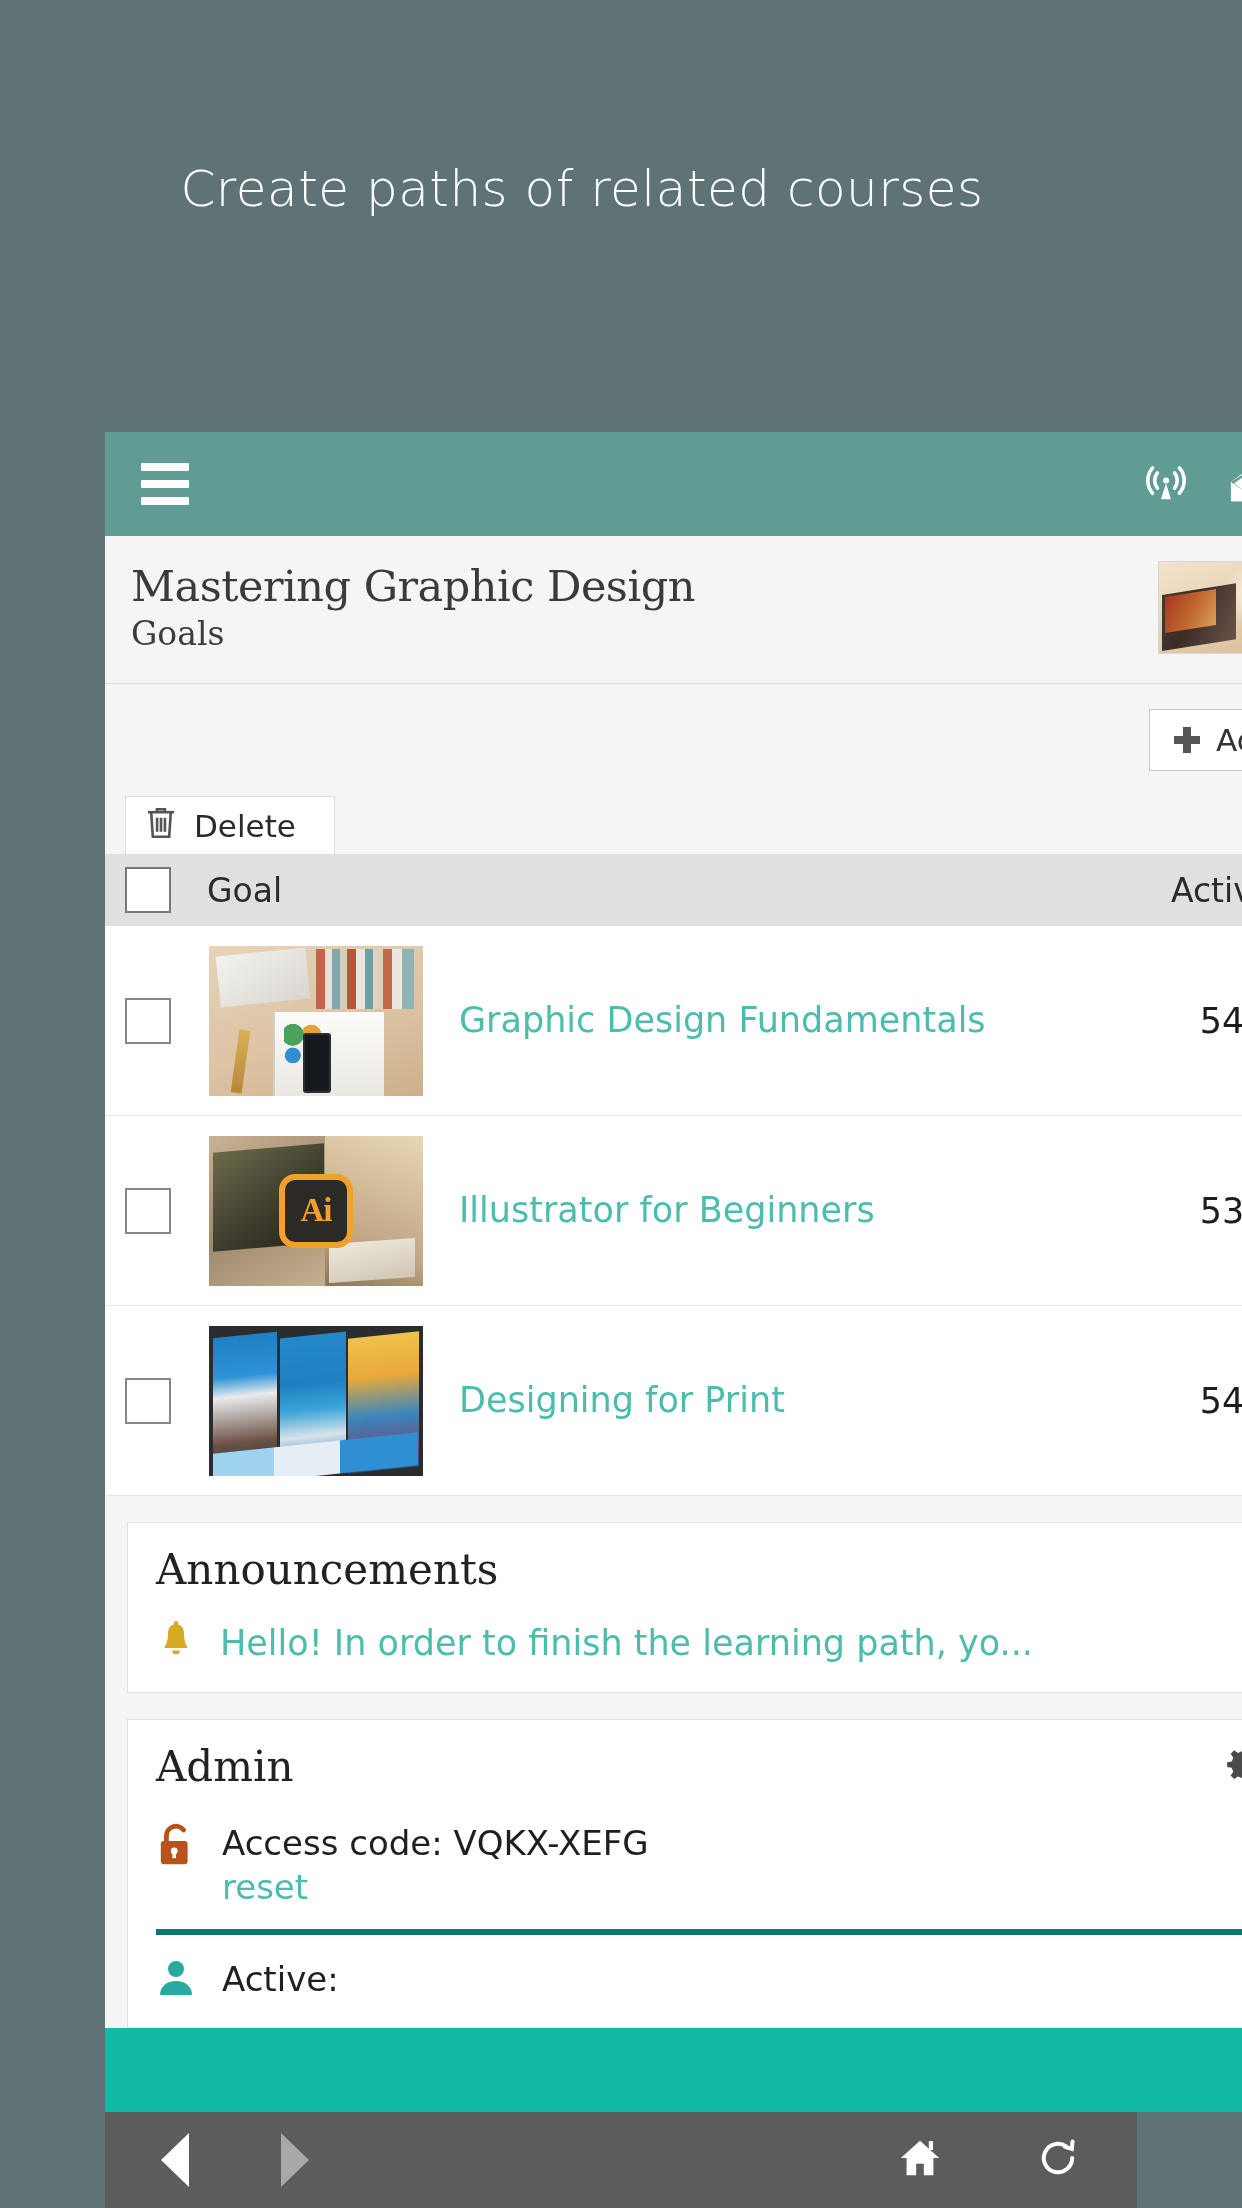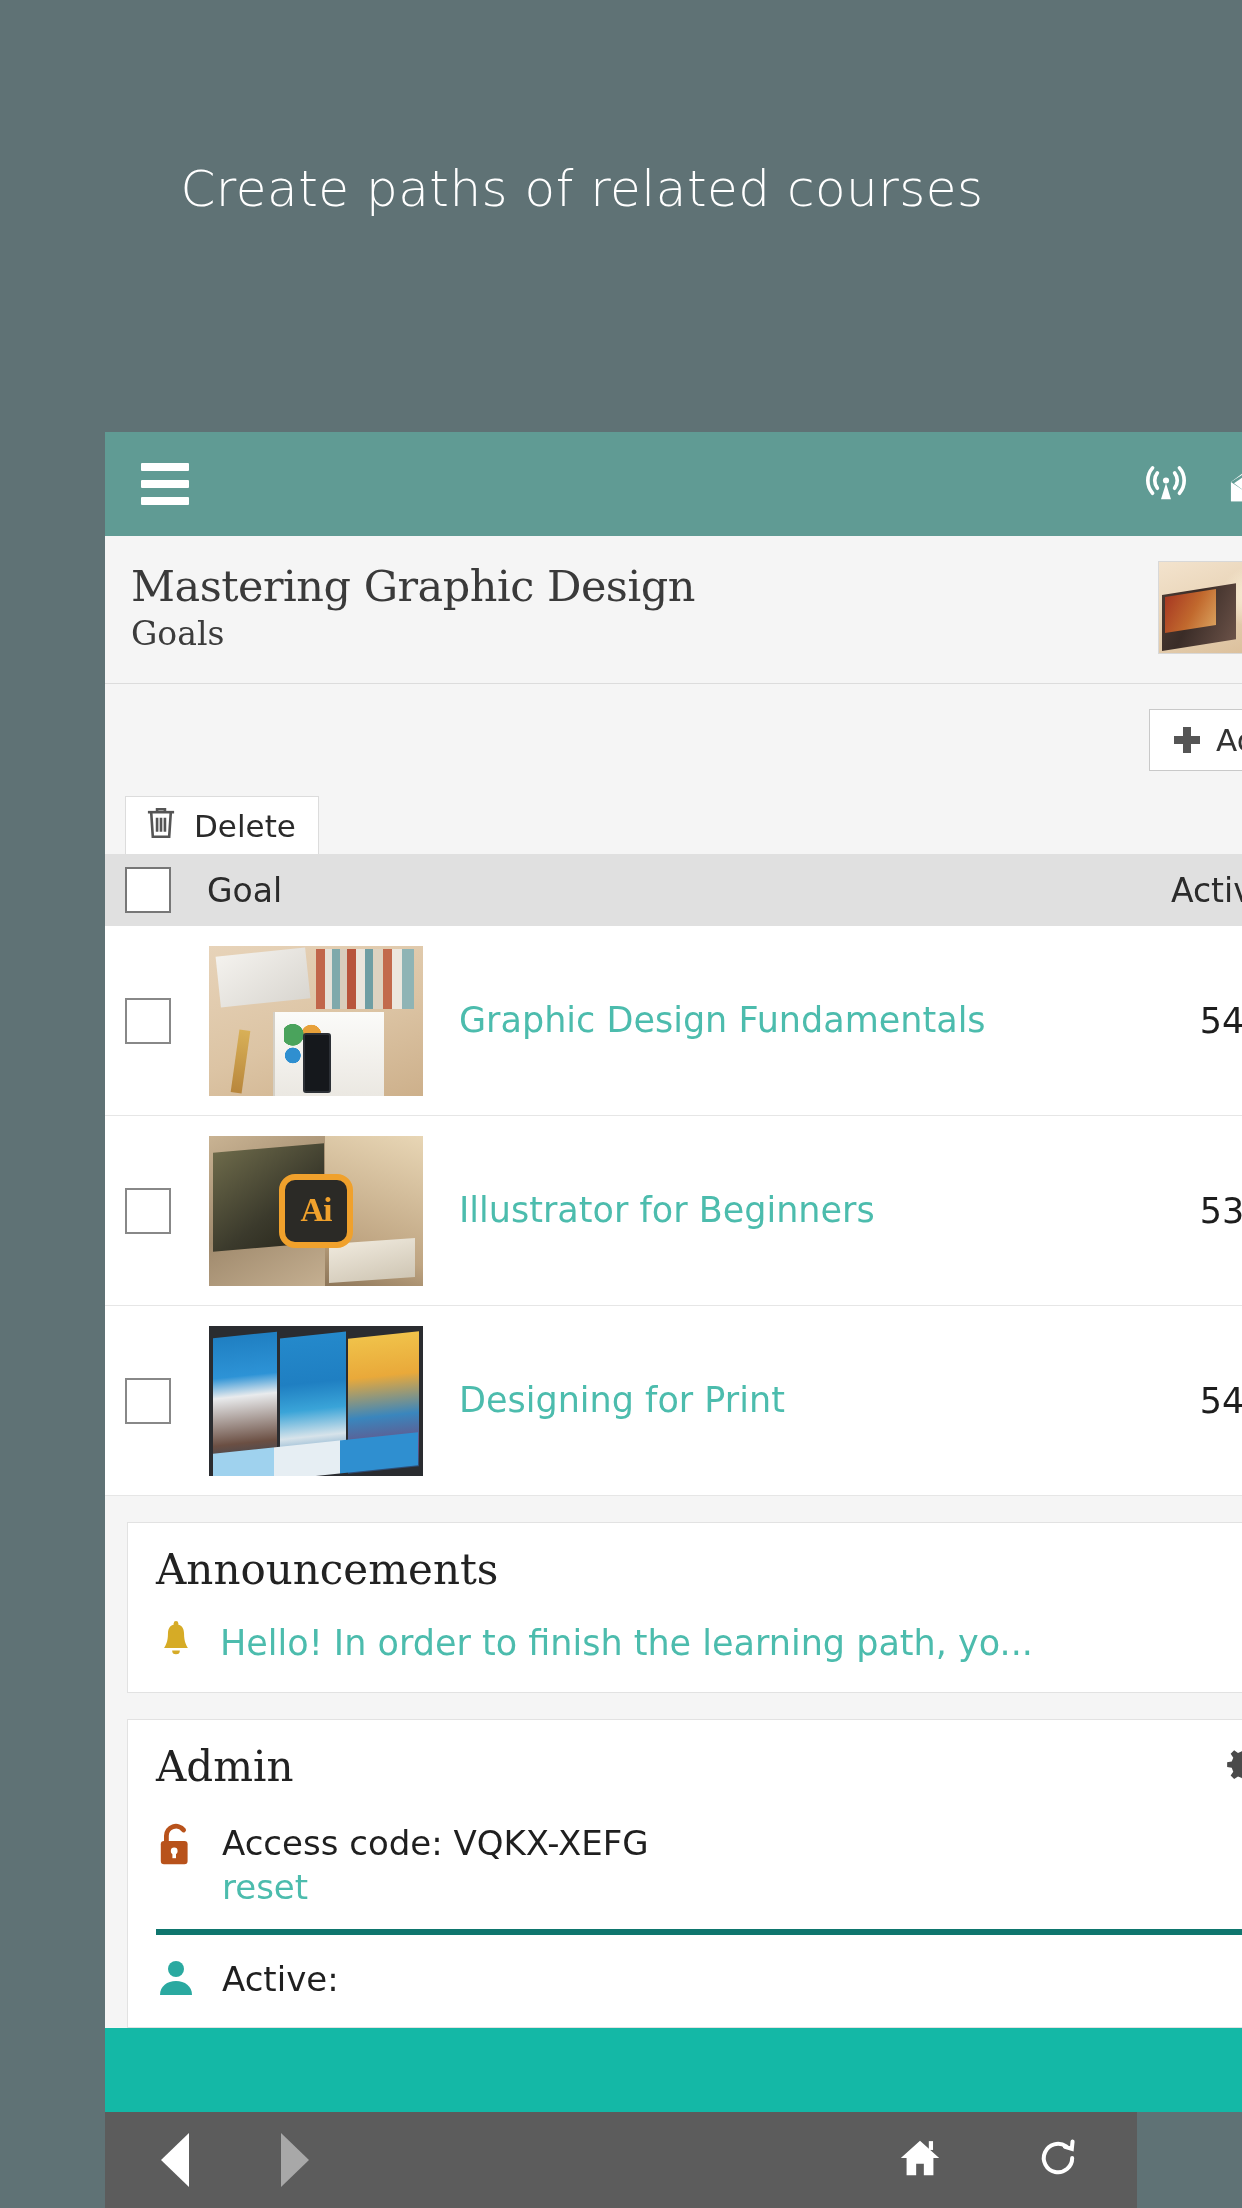--- a/index.html
+++ b/index.html
@@ -165,21 +165,21 @@
     align-items: flex-end;
   }
   .btn-delete {
     background: #ffffff;
     border: 1px solid #dcdcdc;
     border-bottom: none;
     height: 58px;
     display: inline-flex;
     align-items: center;
     gap: 16px;
-    padding: 0 22px 0 18px;
+    padding: 0 38px 0 18px;
     font-size: 31px;
     color: #2a2a2a;
     cursor: pointer;
     font-family: "DejaVu Sans", sans-serif;
   }
 
   
   .table { width: 100%; }
   .table-head {
     background: #e0e0e0;

